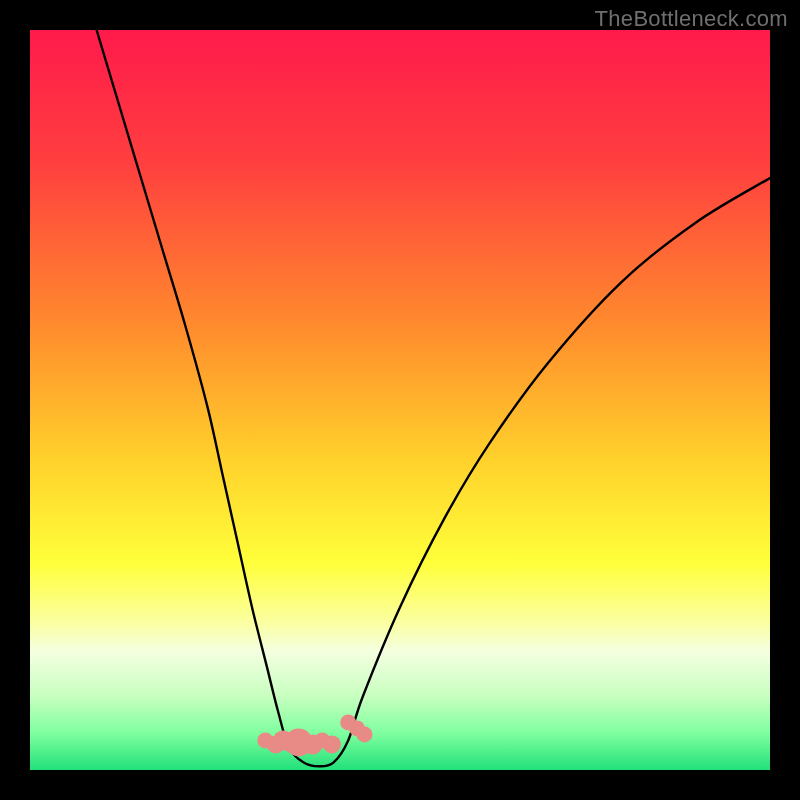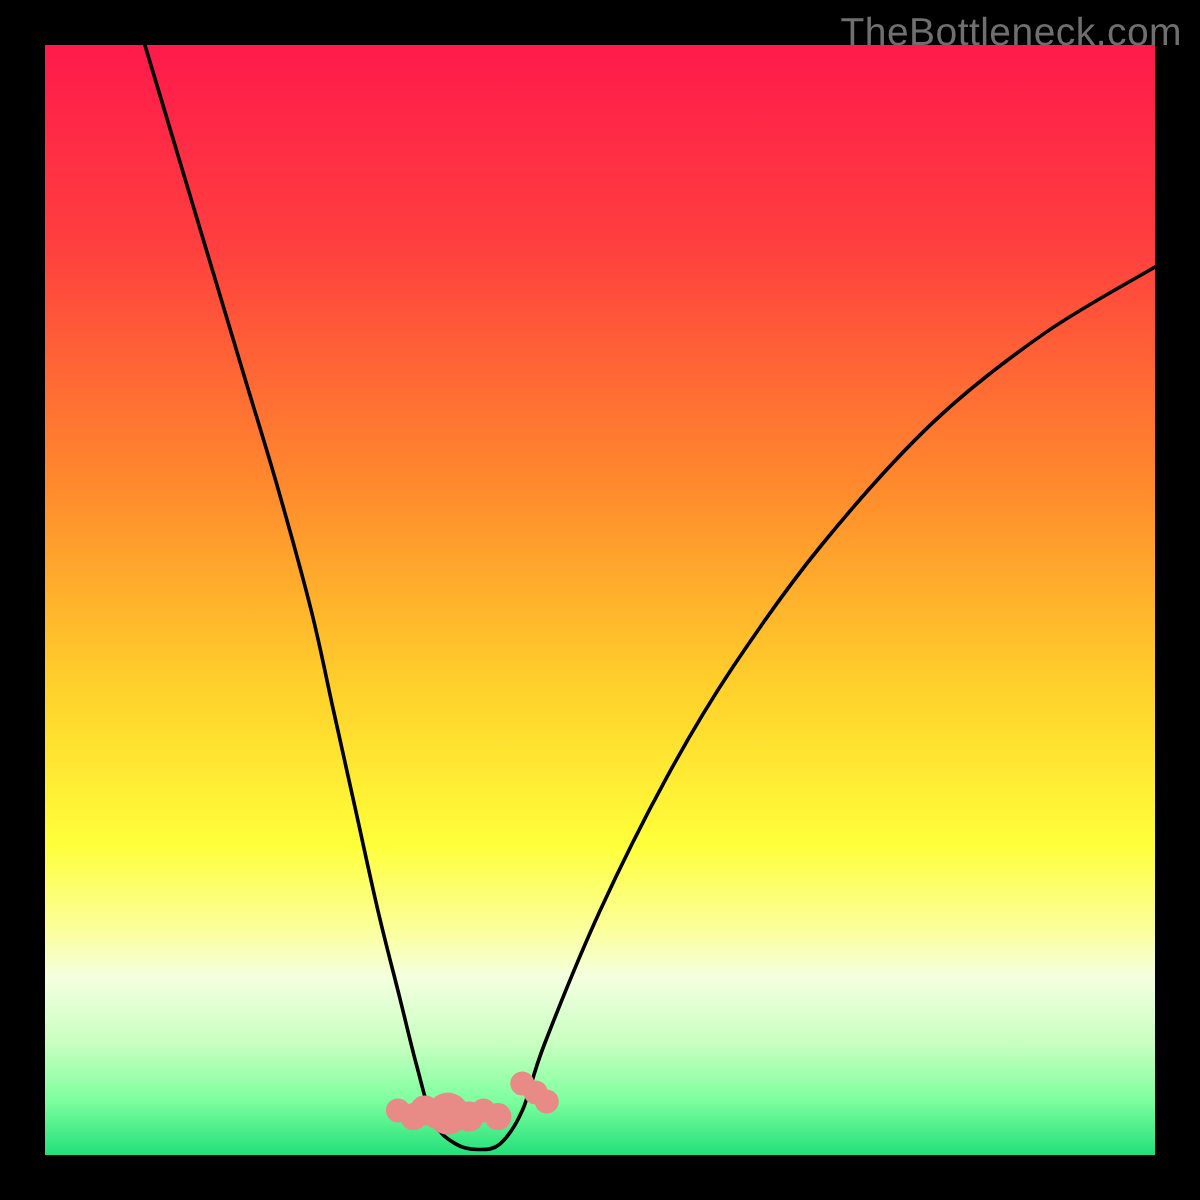--- a/index.html
+++ b/index.html
@@ -26,21 +26,21 @@
   }
   .gradient {
     position: absolute;
     inset: 0;
   }
   .watermark {
     position: absolute;
     top: 6px;
     right: 12px;
     color: #6f6f6f;
-    font-size: 26px;
+    font-size: 22px;
     font-weight: 500;
     letter-spacing: 0.3px;
   }
   svg.curve {
     position: absolute;
     inset: 0;
   }
 </style>
 </head>
 <body>

